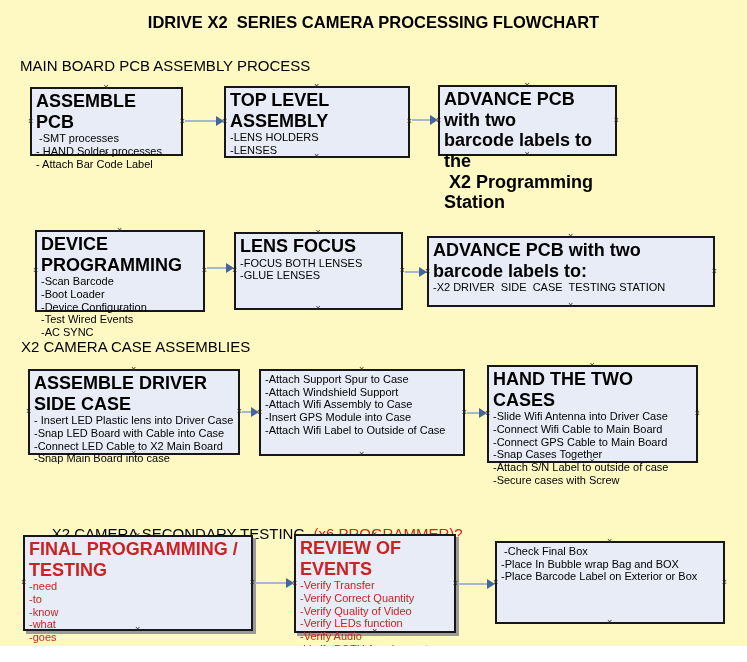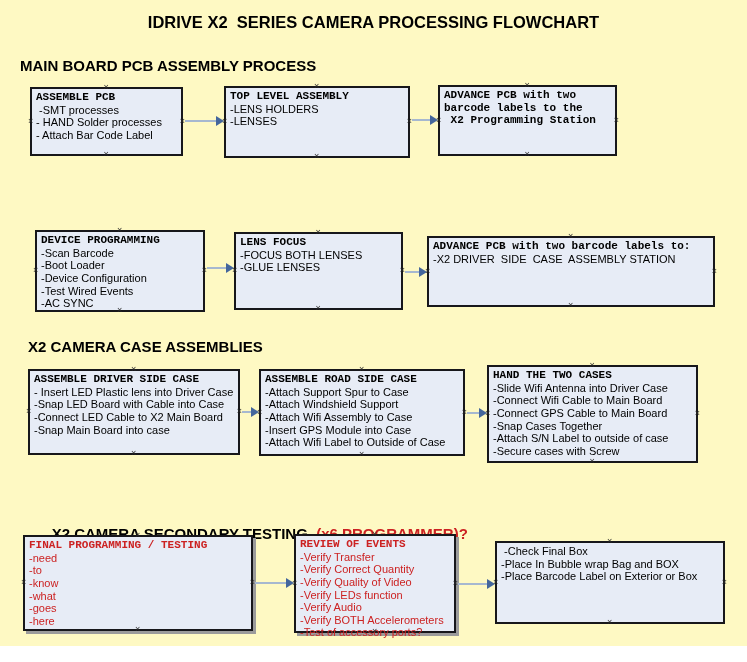--- a/index.html
+++ b/index.html
@@ -2,27 +2,27 @@
 <html><head>
 <meta charset="utf-8">
 <style>
   html,body{margin:0;padding:0;background:#ffffff;}
   body{font-family:"Liberation Sans",sans-serif;}
   #canvas{position:relative;width:747px;height:646px;background:#fef9c3;overflow:hidden;}
 
   #title{position:absolute;top:13px;left:0;width:100%;text-align:center;
          font-size:16.5px;font-weight:bold;color:#000;white-space:pre;}
 
-  .shead{position:absolute;font-size:15px;font-weight:bold;color:#000;white-space:pre;}
+  .shead{position:absolute;font-size:15px;font-weight:normal;color:#000;white-space:pre;}
   .redtxt{color:#cc2222;}
 
   .box{position:absolute;background:#e7ecf6;border:2px solid #17171b;
        box-sizing:border-box;padding:2px 3px 0 4px;}
   .box.shadow{box-shadow:3px 3px 0 #9b9b9b;}
-  .bt{font-size:11px;font-weight:bold;line-height:1.15;color:#000;white-space:pre-wrap;font-family:Liberation Mono, monospace;}
+  .bt{font-size:18px;font-weight:bold;line-height:1.15;color:#000;white-space:pre-wrap;}
   .bb{font-size:11px;line-height:1.15;color:#000;white-space:pre-wrap;}
   .box.red .bt,.box.red .bb{color:#cc2222;}
 
   .conn{position:absolute;height:10px;}
   .cline{position:absolute;left:0;right:5px;top:4px;height:2px;background:#a6b8d0;}
   .carrow{position:absolute;right:0;top:0;width:0;height:0;
           border-top:5px solid transparent;border-bottom:5px solid transparent;
           border-left:8px solid #44669c;}
 
   .h{position:absolute;font-size:9px;font-style:normal;color:#2a2a2a;line-height:1;}
@@ -103,46 +103,45 @@
       <i class="h hb">×</i>
       <i class="h hl">×</i>
       <i class="h hr">×</i>
     </div>
   <div class="conn" style="left:405px;top:267px;width:22px">
     <span class="cline"></span>
     <span class="carrow"></span>
   </div>
   <div class="box" style="left:427px;top:236px;width:288px;height:71px">
     <div class="bt">ADVANCE PCB with two barcode labels to:</div>
-    <div class="bb">-X2 DRIVER  SIDE  CASE  ASSEMBLY STATION</div>
-  <i class="h ht">×</i>
-      <i class="h hb">×</i>
-      <i class="h hl">×</i>
-      <i class="h hr">×</i>
-    </div>
-
-  <div class="shead" style="left:28px;top:338px">X2 CAMERA CASE ASSEMBLIES</div>
+    <div class="bb">-X2 DRIVER  SIDE  CASE  TESTING STATION</div>
+  <i class="h ht">×</i>
+      <i class="h hb">×</i>
+      <i class="h hl">×</i>
+      <i class="h hr">×</i>
+    </div>
+
+  <div class="shead" style="left:21px;top:338px">X2 CAMERA CASE ASSEMBLIES</div>
 
   <div class="box" style="left:28px;top:369px;width:212px;height:86px">
     <div class="bt">ASSEMBLE DRIVER SIDE CASE</div>
     <div class="bb">- Insert LED Plastic lens into Driver Case
 -Snap LED Board with Cable into Case
 -Connect LED Cable to X2 Main Board
 -Snap Main Board into case</div>
   <i class="h ht">×</i>
       <i class="h hb">×</i>
       <i class="h hl">×</i>
       <i class="h hr">×</i>
     </div>
   <div class="conn" style="left:242px;top:407px;width:17px">
     <span class="cline"></span>
     <span class="carrow"></span>
   </div>
   <div class="box" style="left:259px;top:369px;width:206px;height:87px">
-    <div class="bt">ASSEMBLE ROAD SIDE CASE</div>
     <div class="bb">-Attach Support Spur to Case
 -Attach Windshield Support
 -Attach Wifi Assembly to Case
 -Insert GPS Module into Case
 -Attach Wifi Label to Outside of Case</div>
   <i class="h ht">×</i>
       <i class="h hb">×</i>
       <i class="h hl">×</i>
       <i class="h hr">×</i>
     </div>

